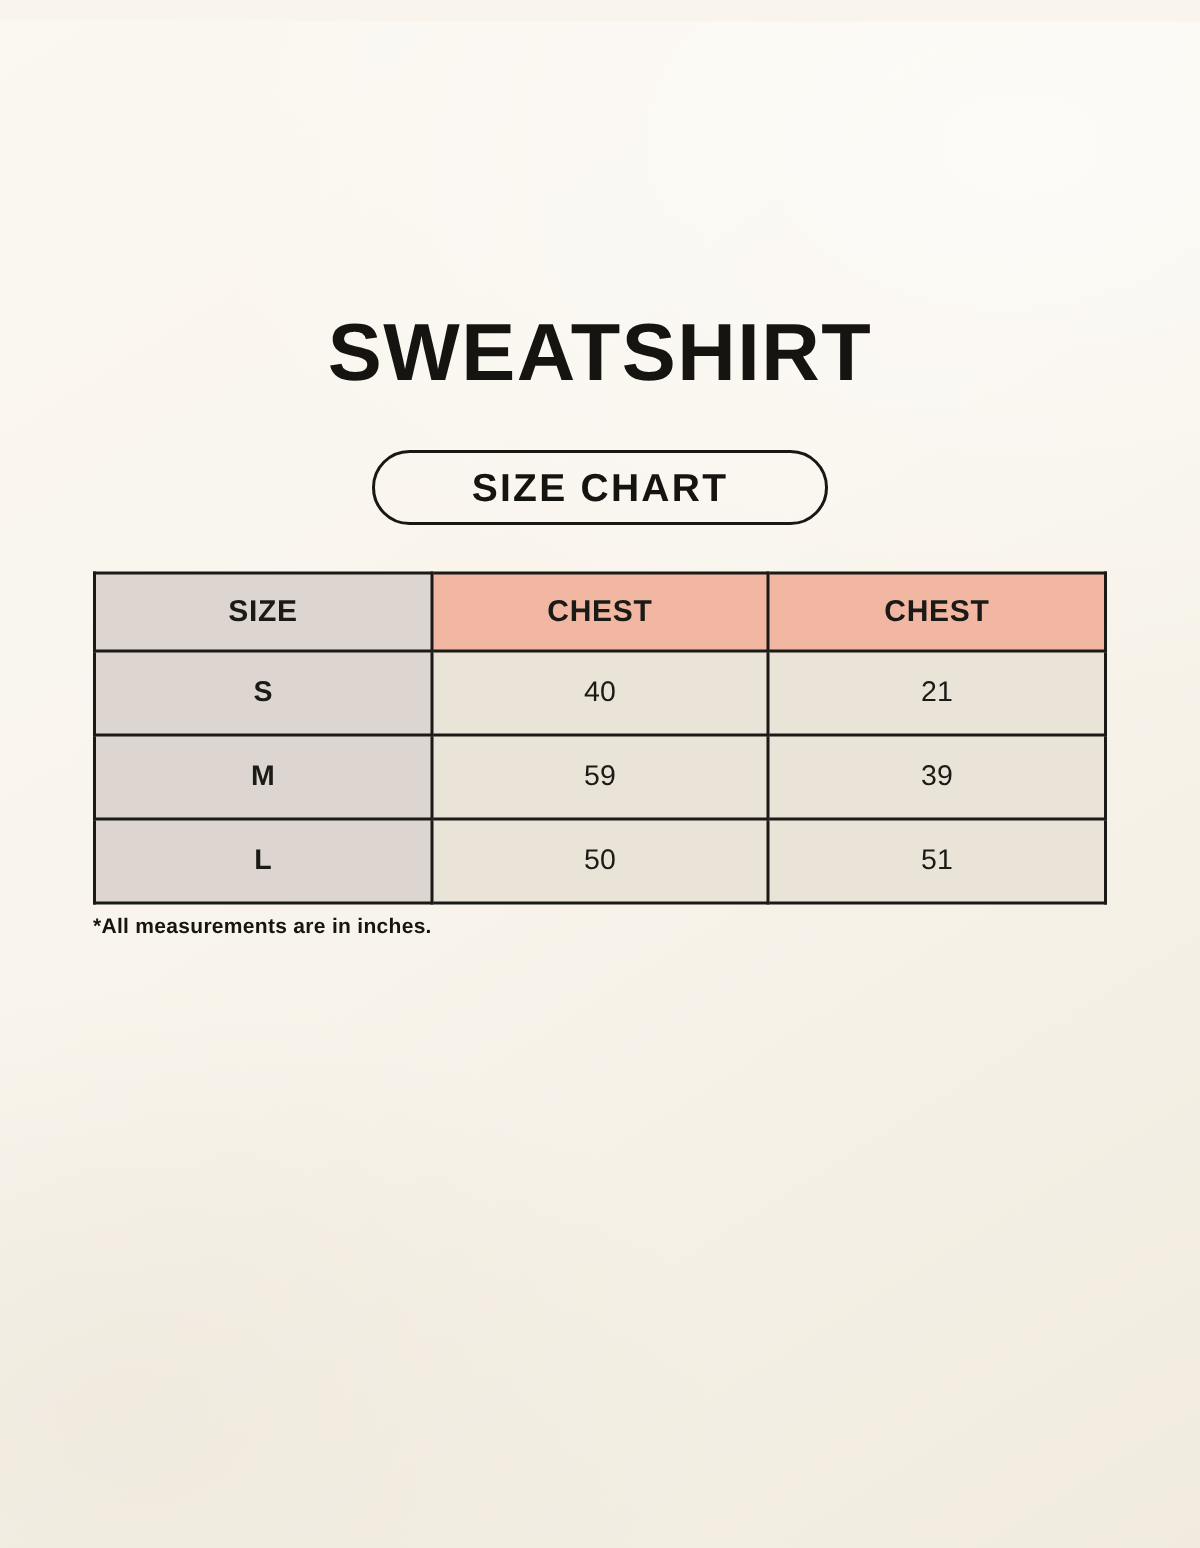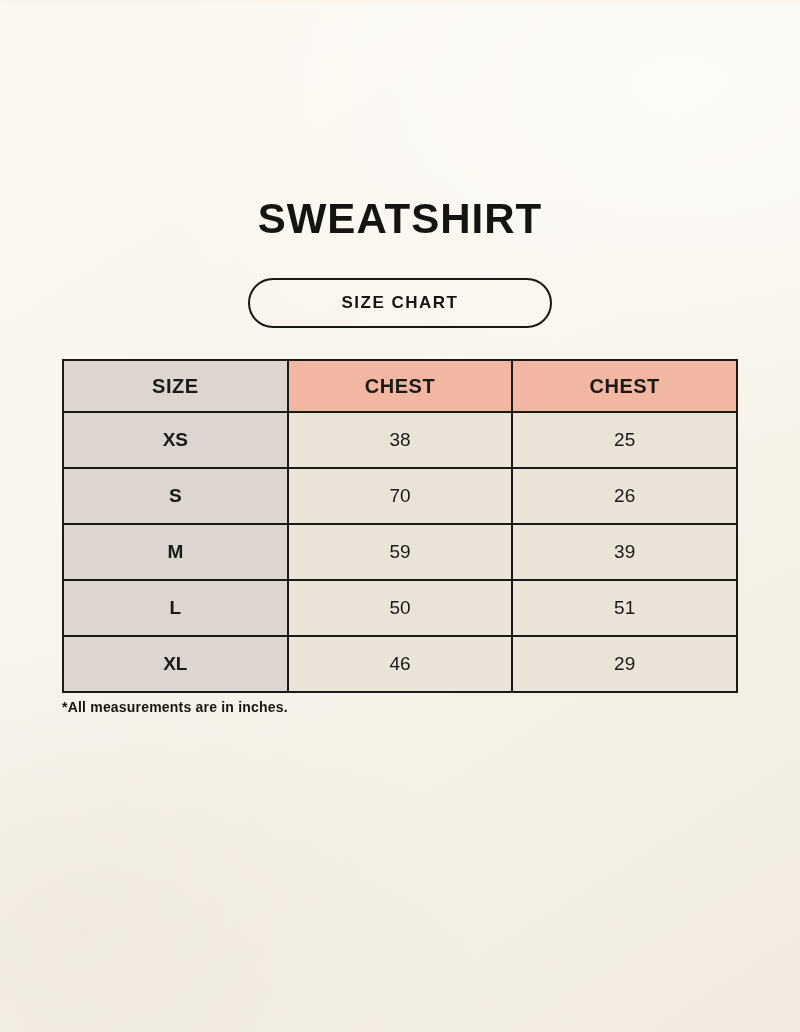--- a/index.html
+++ b/index.html
@@ -12,40 +12,40 @@
   }
   .page {
     position: relative;
     width: 800px; height: 1032px;
     background:
       radial-gradient(120% 60% at 85% 8%, rgba(255,255,255,0.55) 0%, rgba(255,255,255,0) 60%),
       radial-gradient(90% 50% at 10% 90%, rgba(221,212,196,0.25) 0%, rgba(221,212,196,0) 55%),
       linear-gradient(148deg, #fbf8f1 0%, #f9f5ed 42%, #f4efe4 78%, #f1ebdf 100%);
   }
   .title {
-    margin: 4px;
+    margin: 14px;
     padding-top: 194px;
     text-align: center;
-    font-size: 42px;
+    font-size: 54px;
     font-weight: 700;
     letter-spacing: 1px;
     line-height: 1;
     color: #151410;
   }
   .badge {
     width: 300px;
     height: 46px;
     margin: 38px auto 0 auto;
     border: 2.5px solid #181712;
     border-radius: 28px;
     background: transparent;
     display: flex;
     align-items: center;
     justify-content: center;
-    font-size: 17px;
+    font-size: 26px;
     font-weight: 700;
     letter-spacing: 1.5px;
     color: #151410;
   }
   table.size-table {
     width: 676px;
     margin: 31px auto 0 auto;
     border-collapse: collapse;
     table-layout: fixed;
   }
@@ -103,42 +103,32 @@
       </colgroup>
     <thead>
       <tr>
         <th class="col-size">SIZE</th>
         <th class="col-meas-head">CHEST</th>
         <th class="col-meas-head">CHEST</th>
       </tr>
     </thead>
     <tbody>
       <tr>
-        <th class="col-size">XS</th>
-        <td class="col-meas">38</td>
-        <td class="col-meas">25</td>
-      </tr>
-      <tr>
         <th class="col-size">S</th>
-        <td class="col-meas">70</td>
-        <td class="col-meas">26</td>
+        <td class="col-meas">40</td>
+        <td class="col-meas">21</td>
       </tr>
       <tr>
         <th class="col-size">M</th>
         <td class="col-meas">59</td>
         <td class="col-meas">39</td>
       </tr>
       <tr>
         <th class="col-size">L</th>
         <td class="col-meas">50</td>
         <td class="col-meas">51</td>
       </tr>
-      <tr>
-        <th class="col-size">XL</th>
-        <td class="col-meas">46</td>
-        <td class="col-meas">29</td>
-      </tr>
     </tbody>
   </table>
 
   <div class="footnote">*All measurements are in inches.</div>
 
 </div>
 
 </body></html>

